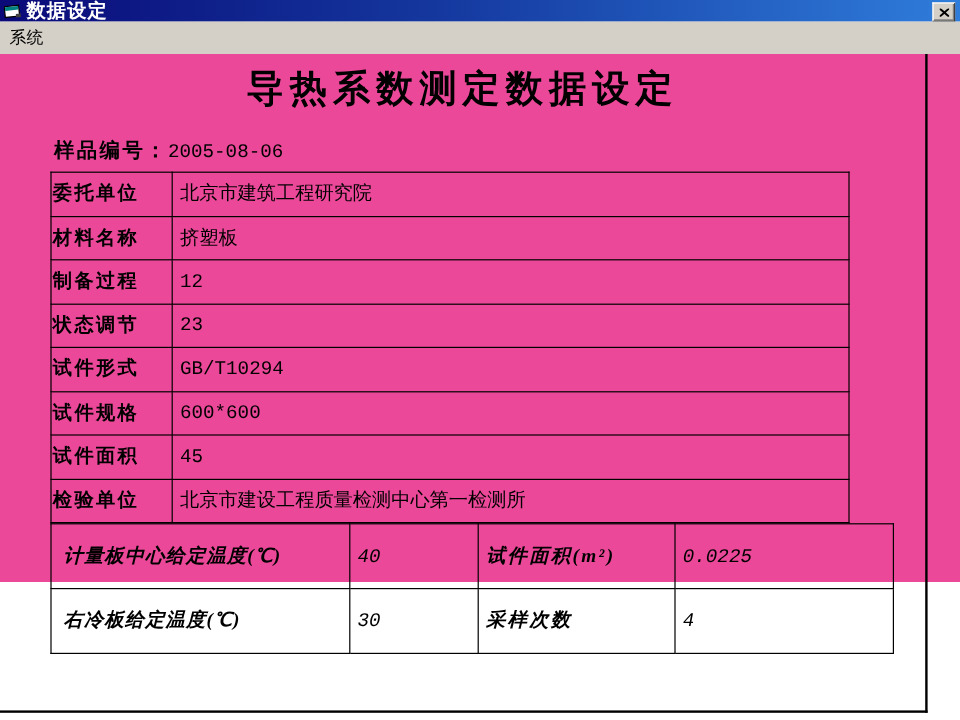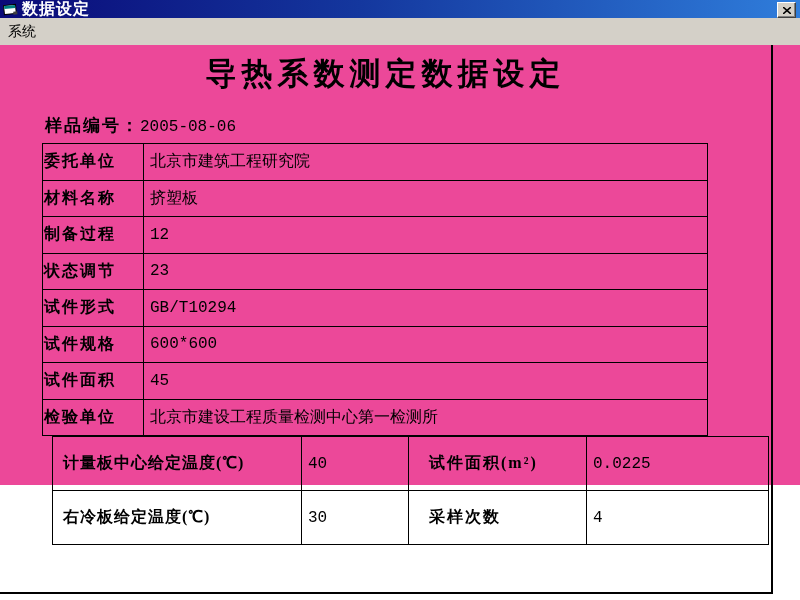--- a/index.html
+++ b/index.html
@@ -88,26 +88,26 @@
   td.lbl { font-weight:bold; letter-spacing:2px; }
   td.val { font-family:"Liberation Mono", "Liberation Serif", monospace; padding-left:6px; }
 
   .info-table {
     position:absolute; top:98px; left:42px;
     width:666px; height:293px;
   }
   .info-table td.lbl { width:98px; }
 
   .param-table {
-    position:absolute; top:391px; left:52px;
-    width:666px; height:109px;
+    position:absolute; top:391px; left:42px;
+    width:666px; height:109px;font-style:italic;
   }
   .param-table td.lbl1 { width:237px; font-weight:bold; letter-spacing:1px; padding-left:10px; }
   .param-table td.val1 { width:99px; }
-  .param-table td.lbl2 { width:156px; font-weight:bold; letter-spacing:2px; padding-left:20px; }
+  .param-table td.lbl2 { width:156px; font-weight:bold; letter-spacing:2px; padding-left:6px; }
   .param-table td.val2 { width:174px; }
 </style>
 </head>
 <body>
 
 <div class="titlebar">
   <svg class="form-icon" viewBox="0 0 15 13">
     <g transform="rotate(-6 7 7)">
       <rect x="1" y="2" width="12" height="9" fill="#ffffff" stroke="#000000" stroke-width="1"></rect>
       <rect x="1.5" y="2.5" width="11" height="3" fill="#008080"></rect>

